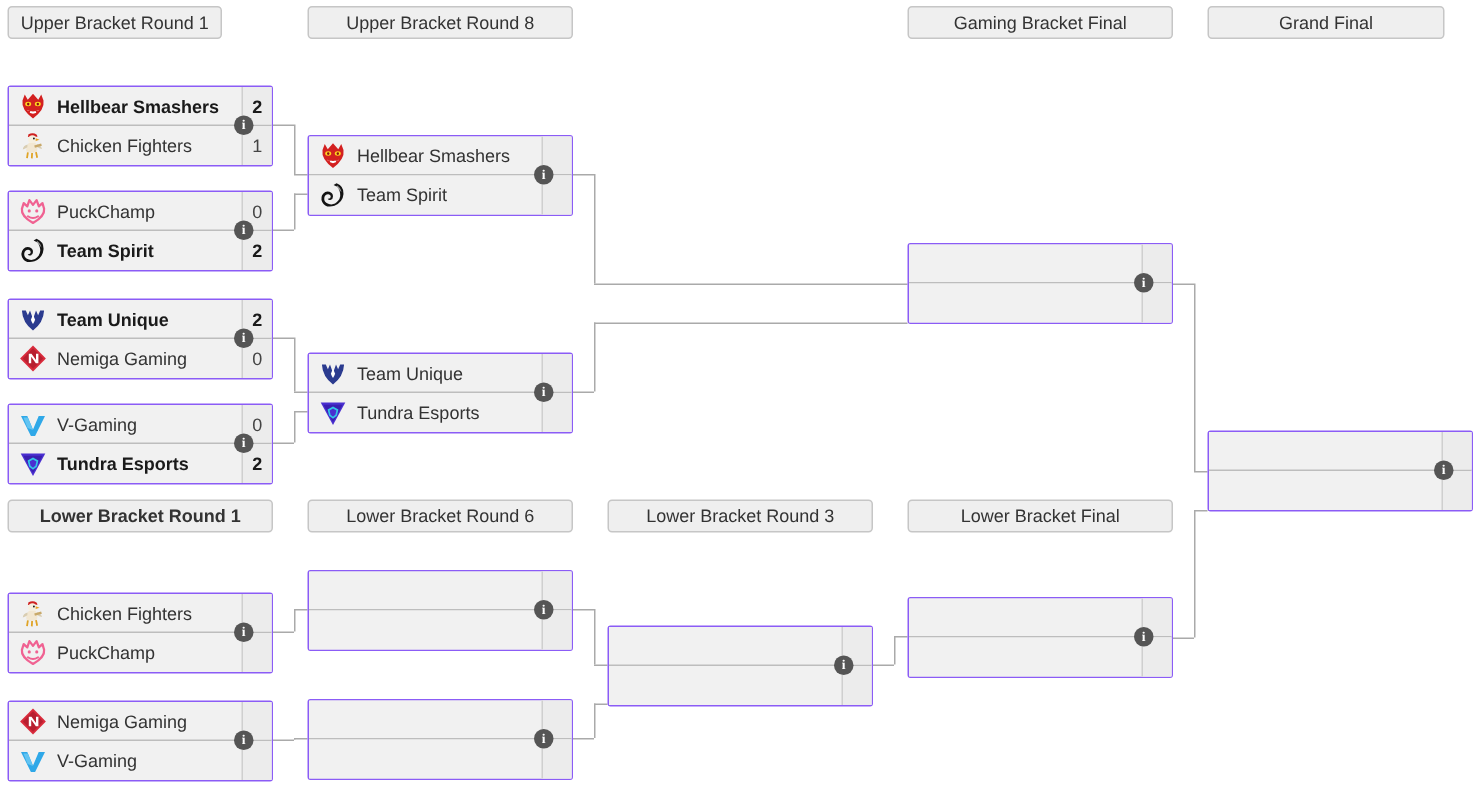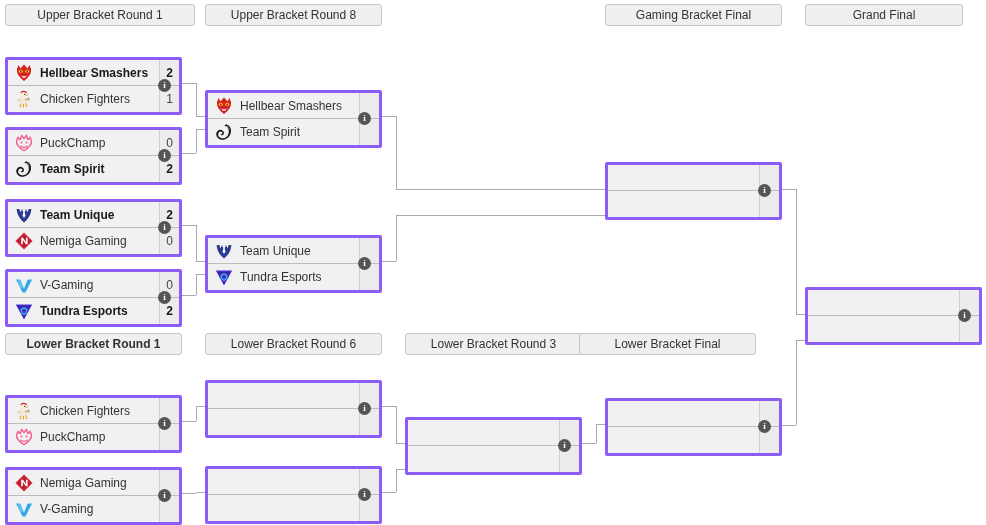--- a/index.html
+++ b/index.html
@@ -28,21 +28,21 @@
   .conn {
     position: absolute;
     background: #aaaaaa;
   }
   .conn.h { height: 1px; }
   .conn.v { width: 1px; }
 
   
   .match {
     position: absolute;
-    border: 3px solid #8b5cf6;
+    border: 1px solid #8b5cf6;
     background: #f1f1f1;
     border-radius: 2px;
   }
   .row {
     position: relative;
     height: 26px;
     display: flex;
     align-items: center;
     background: #f1f1f1;
   }
@@ -129,28 +129,28 @@
       <div class="conn v" style="left: 396px; top: 406px; height: 37px;"></div>
       <div class="conn h" style="left: 396px; top: 443px; width: 9px;"></div>
       <div class="conn h" style="left: 382px; top: 492px; width: 14px;"></div>
       <div class="conn v" style="left: 396px; top: 469px; height: 23px;"></div>
       <div class="conn h" style="left: 396px; top: 469px; width: 9px;"></div>
       <div class="conn h" style="left: 582px; top: 443px; width: 14px;"></div>
       <div class="conn v" style="left: 596px; top: 424px; height: 19px;"></div>
       <div class="conn h" style="left: 596px; top: 424px; width: 9px;"></div>
     </div>
   <div id="header-layer">
-      <div class="round-header" style="left: 5px; top: 4px; width: 190px;">Upper Bracket Round 1</div>
+      <div class="round-header" style="left: 5px; top: 4px; width: 143px;">Upper Bracket Round 1</div>
       <div class="round-header" style="left: 205px; top: 4px; width: 177px;">Upper Bracket Round 8</div>
       <div class="round-header" style="left: 605px; top: 4px; width: 177px;">Gaming Bracket Final</div>
       <div class="round-header" style="left: 805px; top: 4px; width: 158px;">Grand Final</div>
       <div class="round-header" style="left: 5px; top: 333px; width: 177px; font-weight: bold;">Lower Bracket Round 1</div>
       <div class="round-header" style="left: 205px; top: 333px; width: 177px;">Lower Bracket Round 6</div>
       <div class="round-header" style="left: 405px; top: 333px; width: 177px;">Lower Bracket Round 3</div>
-      <div class="round-header" style="left: 579px; top: 333px; width: 177px;">Lower Bracket Final</div>
+      <div class="round-header" style="left: 605px; top: 333px; width: 177px;">Lower Bracket Final</div>
     </div>
   <div id="match-layer">
       <div class="match" style="left: 5px; top: 57px; width: 177px;">
         <div class="row top">
           <span class="logo">
             <svg width="20" height="20" viewBox="0 0 20 20">
               <path d="M3 6 L4.5 2 L6.5 5.5 L10 1.5 L13.5 5.5 L15.5 2 L17 6 Q18 12 10 18 Q2 12 3 6 Z" fill="#d32020"></path>
               <ellipse cx="6.8" cy="8.3" rx="2" ry="1.5" fill="#ffd21e"></ellipse>
               <ellipse cx="13.2" cy="8.3" rx="2" ry="1.5" fill="#ffd21e"></ellipse>
               <ellipse cx="6.8" cy="8.4" rx="0.8" ry="0.9" fill="#8a1010"></ellipse>

